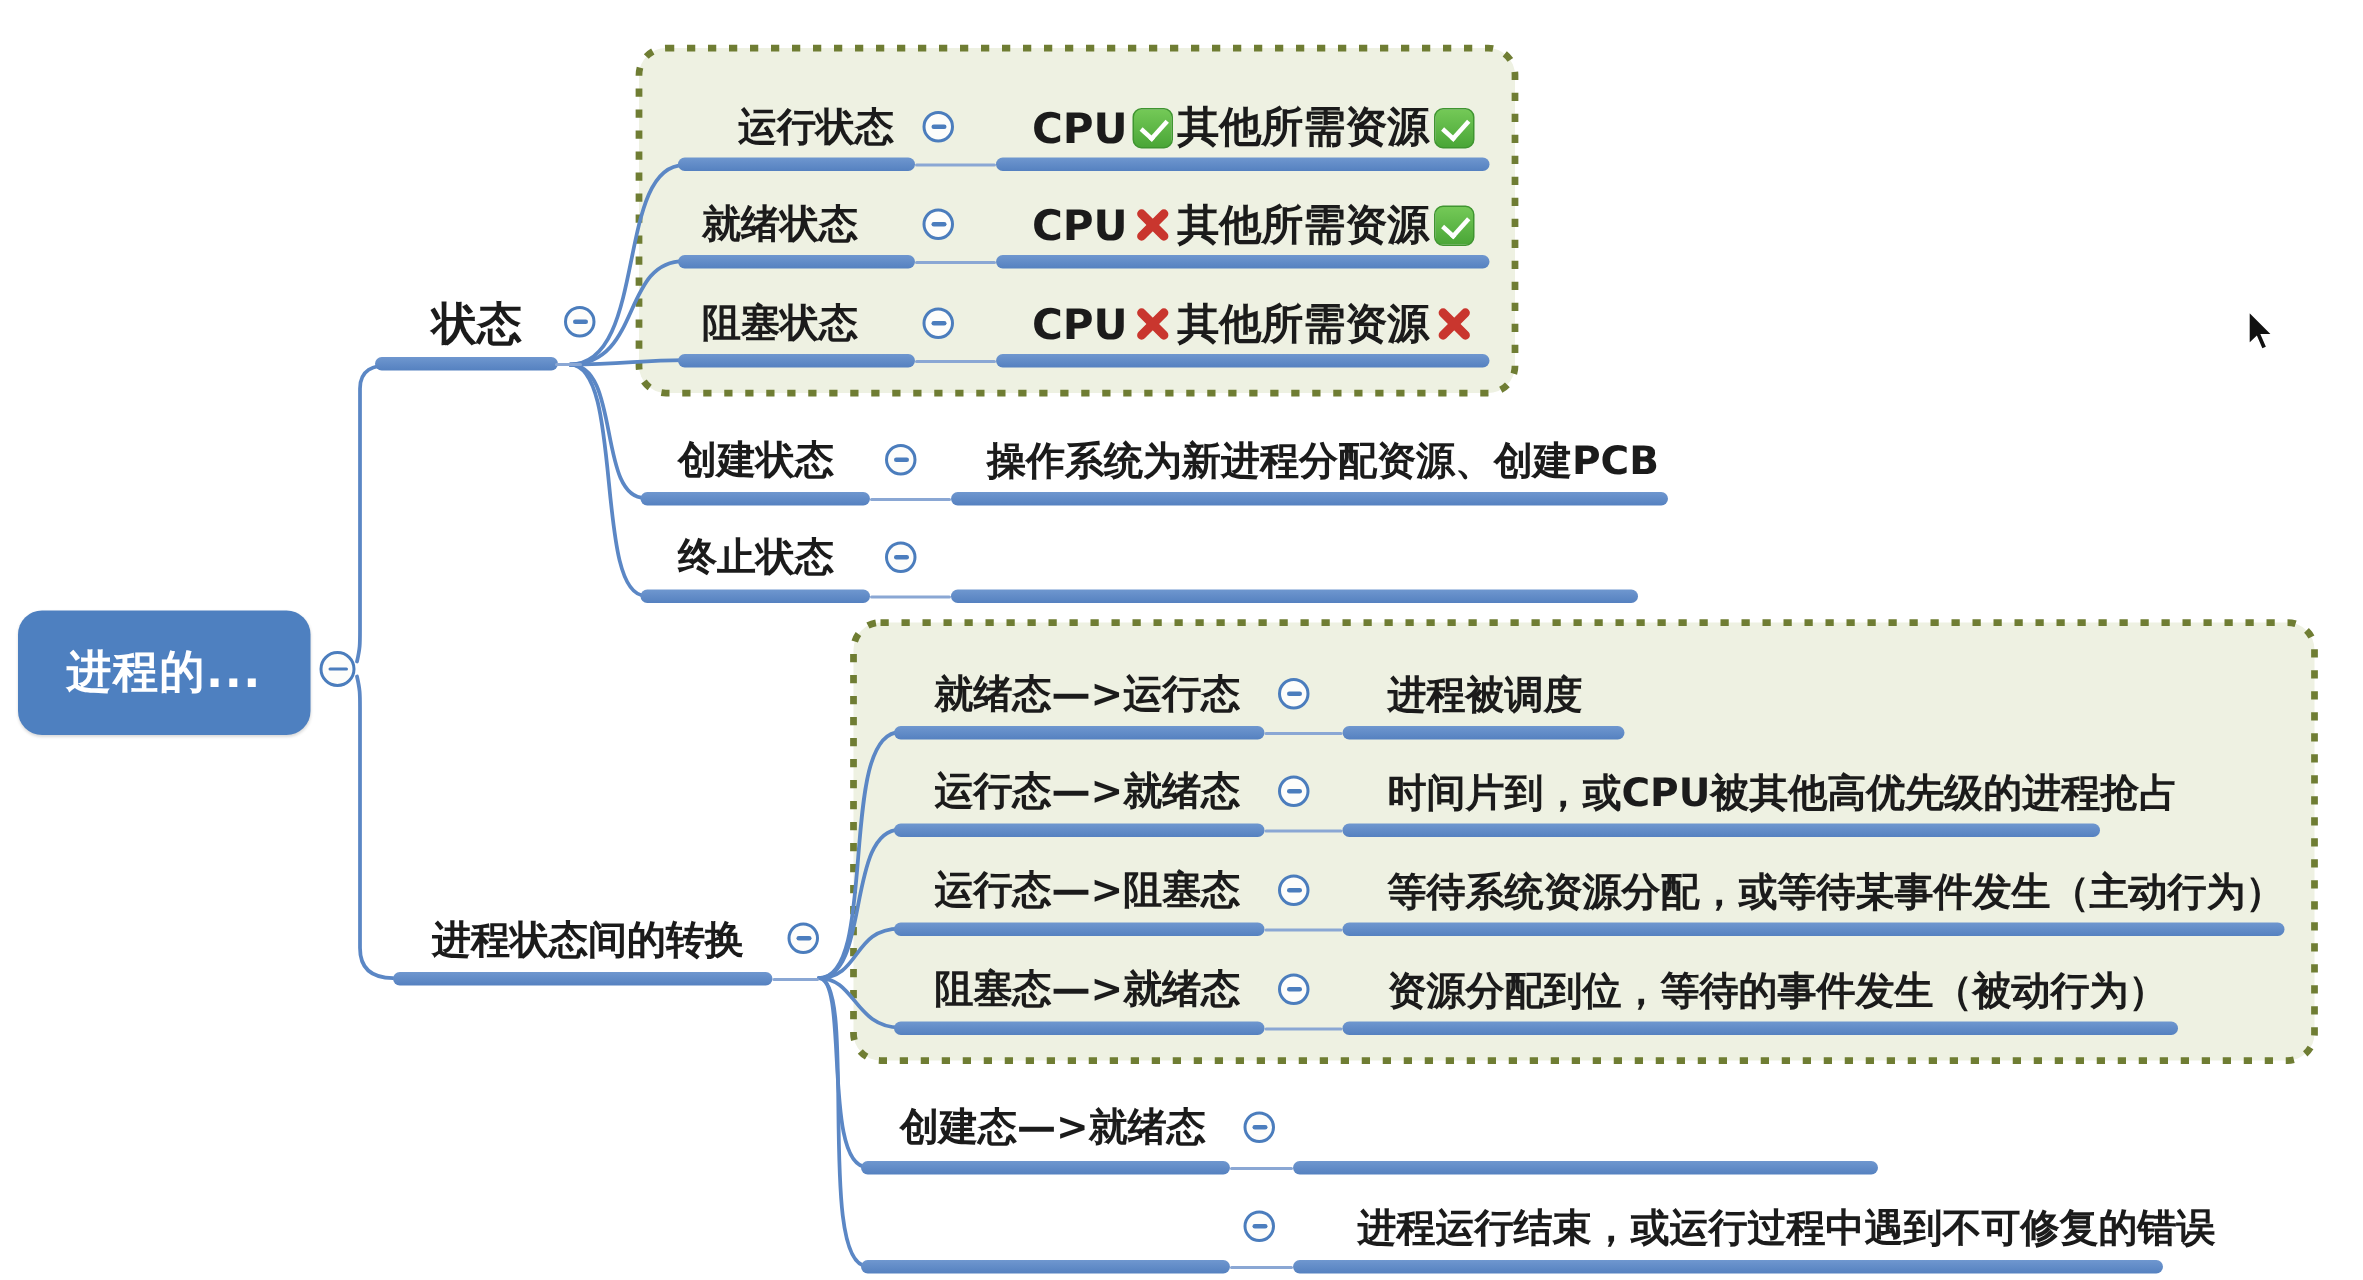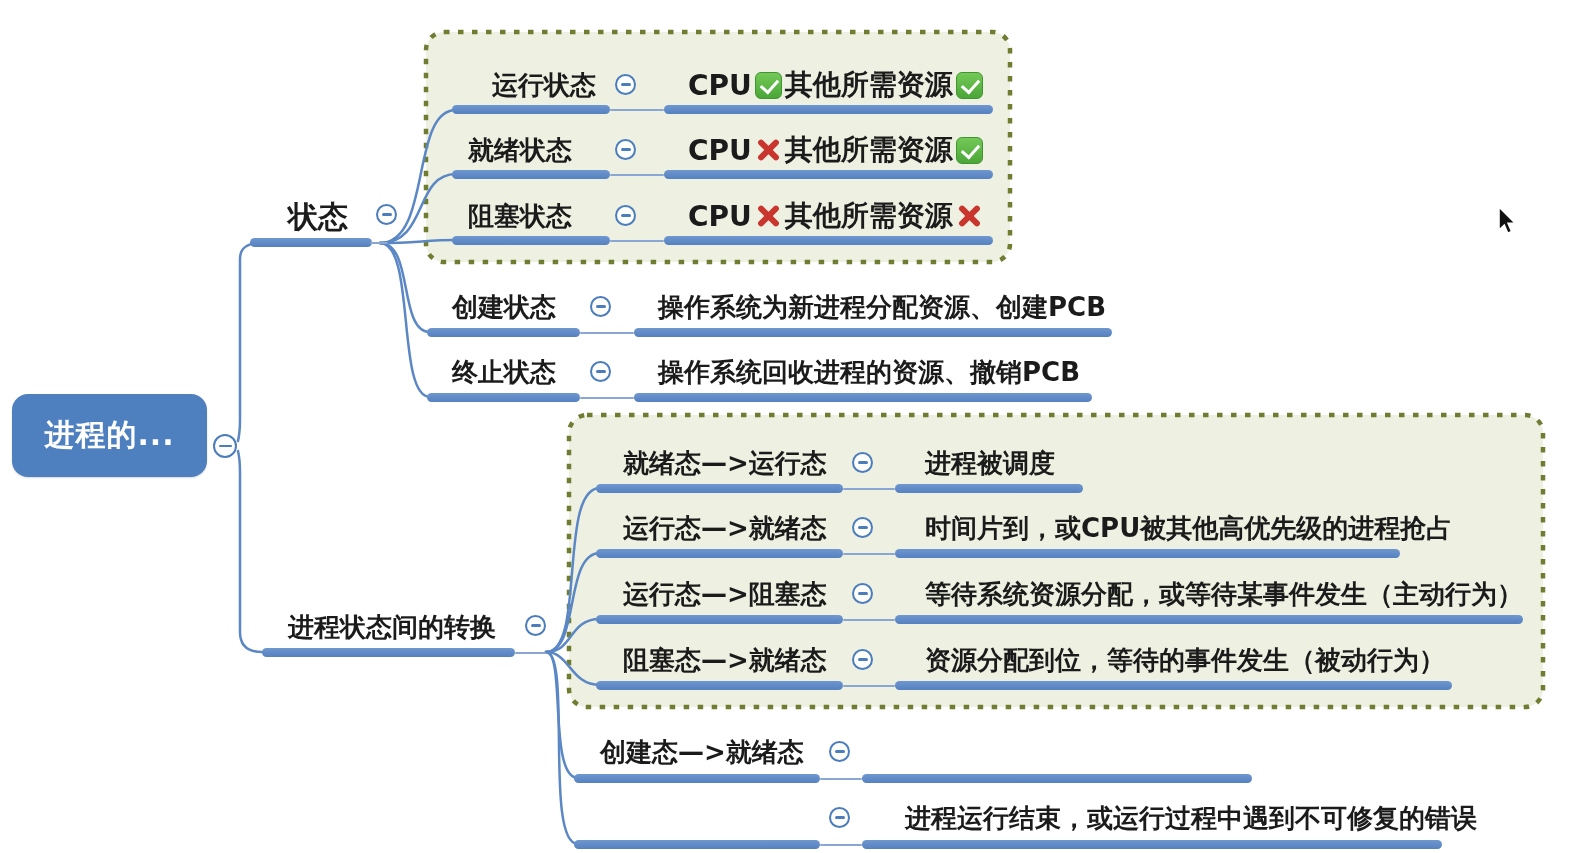--- a/index.html
+++ b/index.html
@@ -25,21 +25,21 @@
     color:var(--text);
     white-space:nowrap;
     line-height:34px;
     height:34px;
   }
   .f26{font-size:30px;}
   .f27{font-size:26px;}
   .f28{font-size:28px;}
 
   .root-node{
-    position:absolute;left:12px;top:394px;width:195px;height:83px;
+    position:absolute;left:12px;top:407px;width:195px;height:83px;
     background:#4e80c0;border-radius:16px;
     display:flex;align-items:center;justify-content:center;
     box-shadow:0 1px 2px rgba(0,0,0,.15);
   }
   .root-node .root-label{
     color:#fff;font-weight:700;font-size:30px;letter-spacing:1px;
   }
 
   .minus{
     position:absolute;width:21px;height:21px;
@@ -171,23 +171,20 @@
   <span class="minus" style="left:590px;top:296px;"></span>
   <div class="content f27" style="left:658px;top:290px;">
     <span>操作系统为新进程分配资源、创建PCB</span>
   </div>
   <div class="bar" style="left:427px;top:328px;width:153px;"></div>
   <div class="thin" style="left:580px;top:331.5px;width:54px;"></div>
   <div class="bar" style="left:634px;top:328px;width:478px;"></div>
 
   <span class="lbl f27" style="left:452px;top:355px;">终止状态</span>
   <span class="minus" style="left:590px;top:361px;"></span>
-  <div class="content f27" style="left:658px;top:355px;">
-    <span>操作系统回收进程的资源、撤销PCB</span>
-  </div>
   <div class="bar" style="left:427px;top:393px;width:153px;"></div>
   <div class="thin" style="left:580px;top:396.5px;width:54px;"></div>
   <div class="bar" style="left:634px;top:393px;width:458px;"></div>
 
   <span class="lbl f27" style="left:288px;top:610px;">进程状态间的转换</span>
   <span class="minus" style="left:525px;top:615px;"></span>
   <div class="bar" style="left:262px;top:648px;width:253px;"></div>
   <div class="thin" style="left:515px;top:651.5px;width:31px;"></div>
 
   <span class="lbl f27" style="left:623px;top:446px;">就绪态—&gt;运行态</span>

